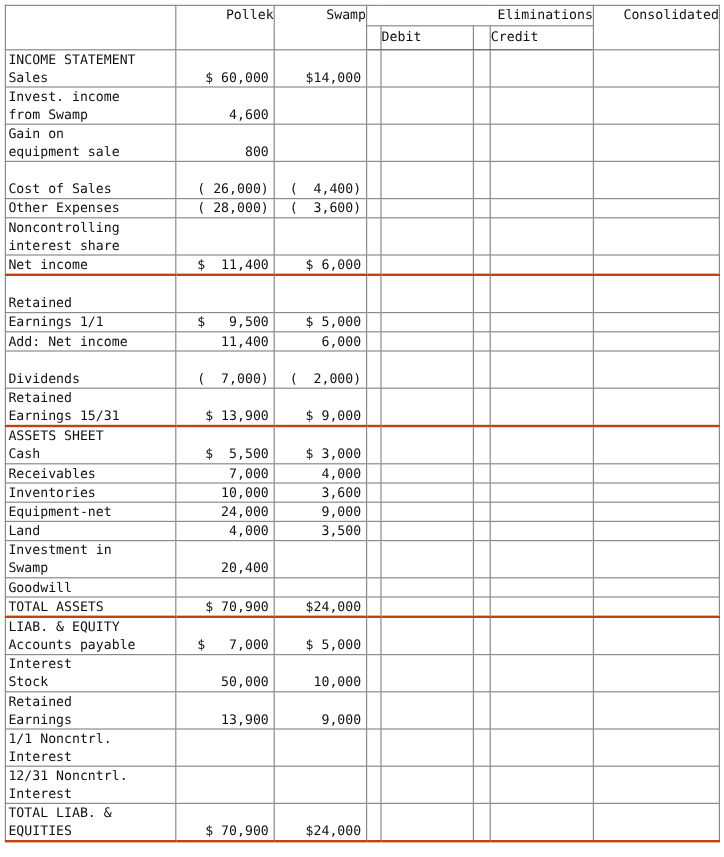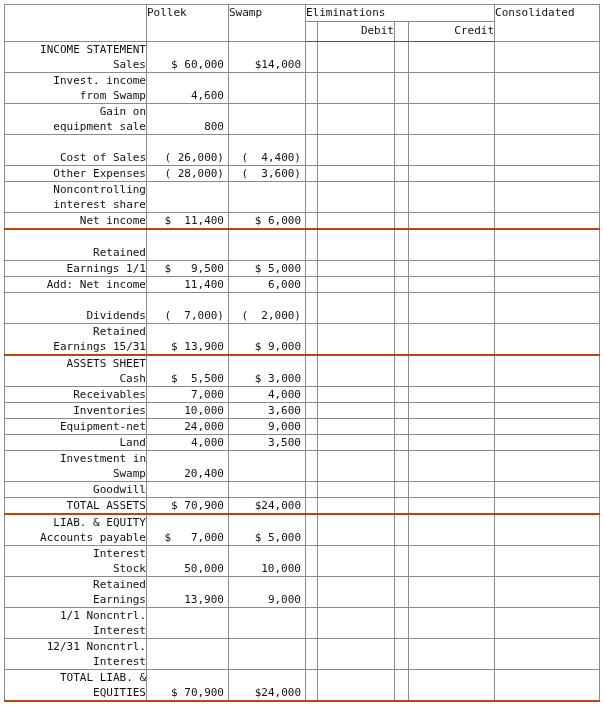--- a/index.html
+++ b/index.html
@@ -15,25 +15,25 @@
   col.c-pollek{width:82px}
   col.c-swamp{width:77px}
   col.c-narrow1{width:12px}
   col.c-debit{width:77px}
   col.c-narrow2{width:14px}
   col.c-credit{width:86px}
   col.c-cons{width:105px}
 
   .hdr-top{height:17px;}
   .hdr-top td{border-bottom:1px solid #8b8b8b;}
-  .hdr-elim{text-align:left;font-size:11px;line-height:16px;}
-  .hdr2 td{text-align:right;height:19px;line-height:18px;
+  .hdr-elim{text-align:right;font-size:11px;line-height:16px;}
+  .hdr2 td{text-align:left;height:19px;line-height:18px;
            border-bottom:1px solid #555;}
 
-  .lbl{padding-left:2px;text-align:right;white-space:pre;}
+  .lbl{padding-left:2px;text-align:left;white-space:pre;}
   .num{padding-right:4px;text-align:right;white-space:pre;}
   .blk{display:block;height:15px;}
   .r1 td{height:15px;}
   .r2 td{height:30px;}
   
   .thick td{border-bottom:2px solid #c2410c;}
   .sp{visibility:hidden;}
 </style>
 </head>
 <body>

